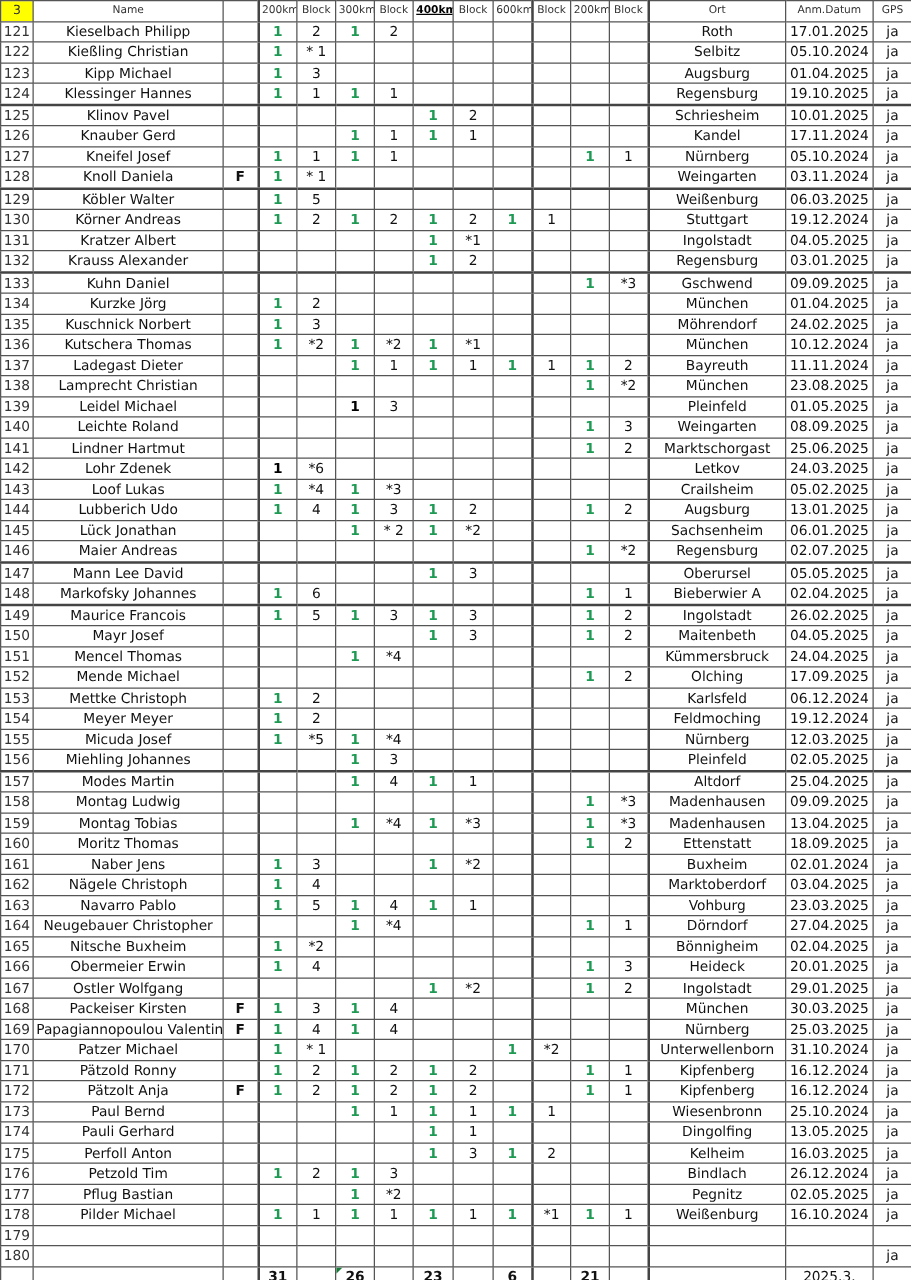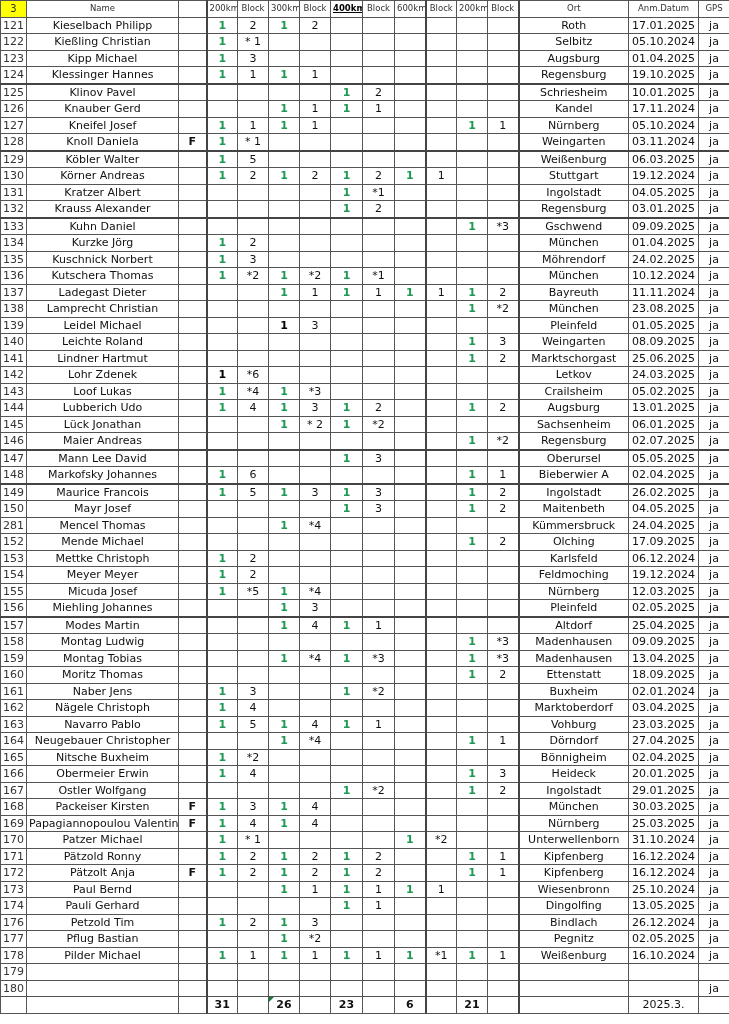--- a/index.html
+++ b/index.html
@@ -616,21 +616,21 @@
         <td class="plain">3</td>
         <td class="green"></td>
         <td class="plain thick-l"></td>
         <td class="green">1</td>
         <td class="plain">2</td>
         <td class="ort thick-l">Maitenbeth</td>
         <td class="date">04.05.2025</td>
         <td class="gps">ja</td>
       </tr>
       <tr>
-        <td class="num">281</td>
+        <td class="num">151</td>
         <td class="name">Mencel Thomas</td>
         <td class="f"></td>
         <td class="green thick-l"></td>
         <td class="plain"></td>
         <td class="green">1</td>
         <td class="plain">*4</td>
         <td class="green"></td>
         <td class="plain"></td>
         <td class="green"></td>
         <td class="plain thick-l"></td>
@@ -1045,20 +1045,38 @@
         <td class="green"></td>
         <td class="plain"></td>
         <td class="green">1</td>
         <td class="plain">1</td>
         <td class="green"></td>
         <td class="plain thick-l"></td>
         <td class="green"></td>
         <td class="plain"></td>
         <td class="ort thick-l">Dingolfing</td>
         <td class="date">13.05.2025</td>
+        <td class="gps">ja</td>
+      </tr>
+      <tr>
+        <td class="num">175</td>
+        <td class="name">Perfoll Anton</td>
+        <td class="f"></td>
+        <td class="green thick-l"></td>
+        <td class="plain"></td>
+        <td class="green"></td>
+        <td class="plain"></td>
+        <td class="green">1</td>
+        <td class="plain">3</td>
+        <td class="green">1</td>
+        <td class="plain thick-l">2</td>
+        <td class="green"></td>
+        <td class="plain"></td>
+        <td class="ort thick-l">Kelheim</td>
+        <td class="date">16.03.2025</td>
         <td class="gps">ja</td>
       </tr>
       <tr>
         <td class="num">176</td>
         <td class="name">Petzold   Tim</td>
         <td class="f"></td>
         <td class="green thick-l">1</td>
         <td class="plain">2</td>
         <td class="green">1</td>
         <td class="plain">3</td>

